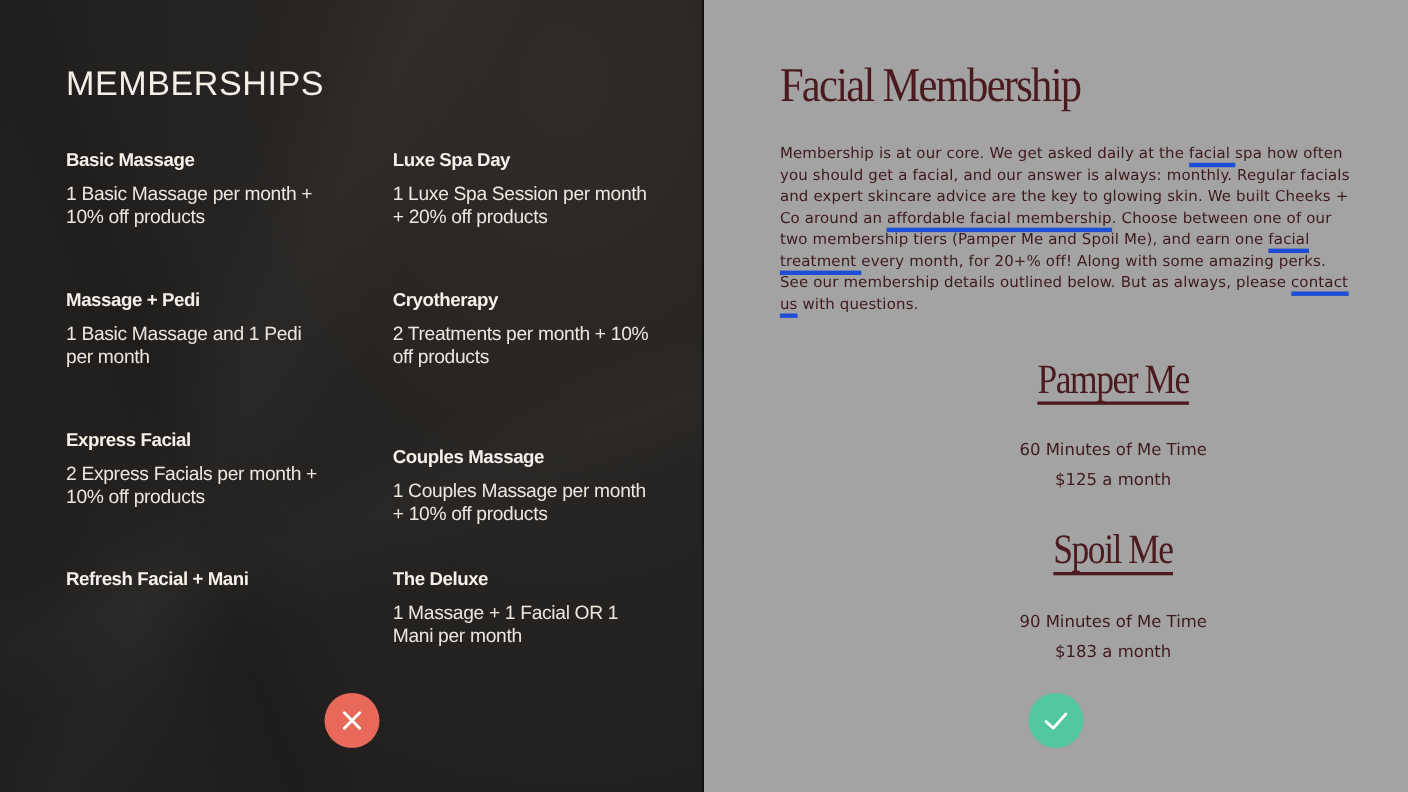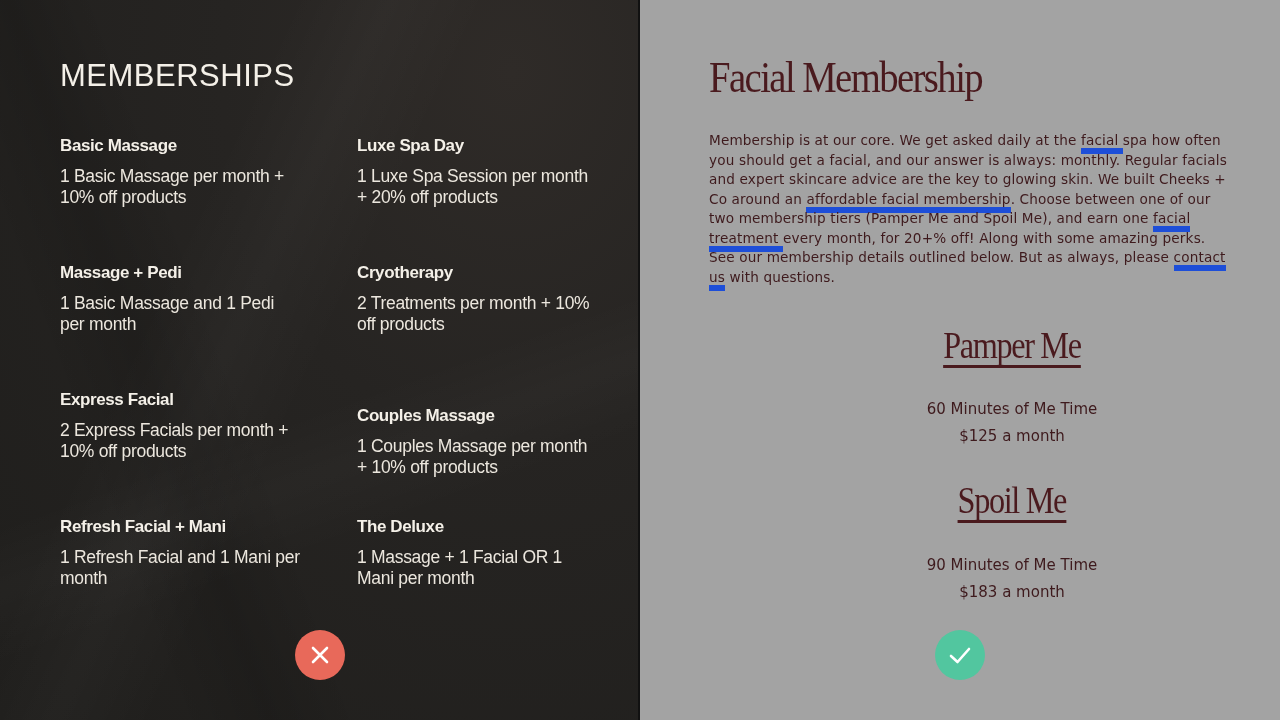--- a/index.html
+++ b/index.html
@@ -41,21 +41,21 @@
       position: absolute; left: 69px; top: 52px;
       color: #4a1a1e; font-family: "Liberation Serif", serif; font-size: 44px;
       letter-spacing: -1.8px; transform: scaleX(0.88); transform-origin: left;
       white-space: nowrap;
     }
     .intro {
       position: absolute; left: 69px; top: 131px; width: 520px;
       color: #3e1a1d; font-family: "DejaVu Sans", sans-serif; font-size: 13.6px;
       line-height: 19.5px; letter-spacing: 0.15px;
     }
-    .intro .lnk { border-bottom: 6px solid #1d4ed8; }
+    .intro .lnk { border-bottom: 4px solid #1d4ed8; }
 
     .tier { position: absolute; left: 0; width: 744px; text-align: center; }
     .tier-name {
       display: inline-block; color: #4a1a1e; font-family: "Liberation Serif", serif;
       font-size: 38px; letter-spacing: -1.6px; transform: scaleX(0.85);
       border-bottom: 3px solid #4a1a1e; line-height: 38px; padding-bottom: 1px;
     }
     .tier-line {
       color: #3e1a1d; font-family: "DejaVu Sans", sans-serif; font-size: 15px; line-height: 27px;
     }
@@ -92,21 +92,20 @@
     <div class="card" style="left:0;top:254px">
       <div class="card-title">Express Facial</div>
       <div class="card-desc">2 Express Facials per month + 10% off products</div>
     </div>
     <div class="card" style="left:297px;top:270px">
       <div class="card-title">Couples Massage</div>
       <div class="card-desc">1 Couples Massage per month + 10% off products</div>
     </div>
     <div class="card" style="left:0;top:381px">
       <div class="card-title">Refresh Facial + Mani</div>
-      <div class="card-desc">1 Refresh Facial and 1 Mani per month</div>
     </div>
     <div class="card" style="left:297px;top:381px">
       <div class="card-title">The Deluxe</div>
       <div class="card-desc">1 Massage + 1 Facial OR 1 Mani per month</div>
     </div>
   </div>
 </div>
 <div class="divider"></div>
 
 <div class="right-panel">

